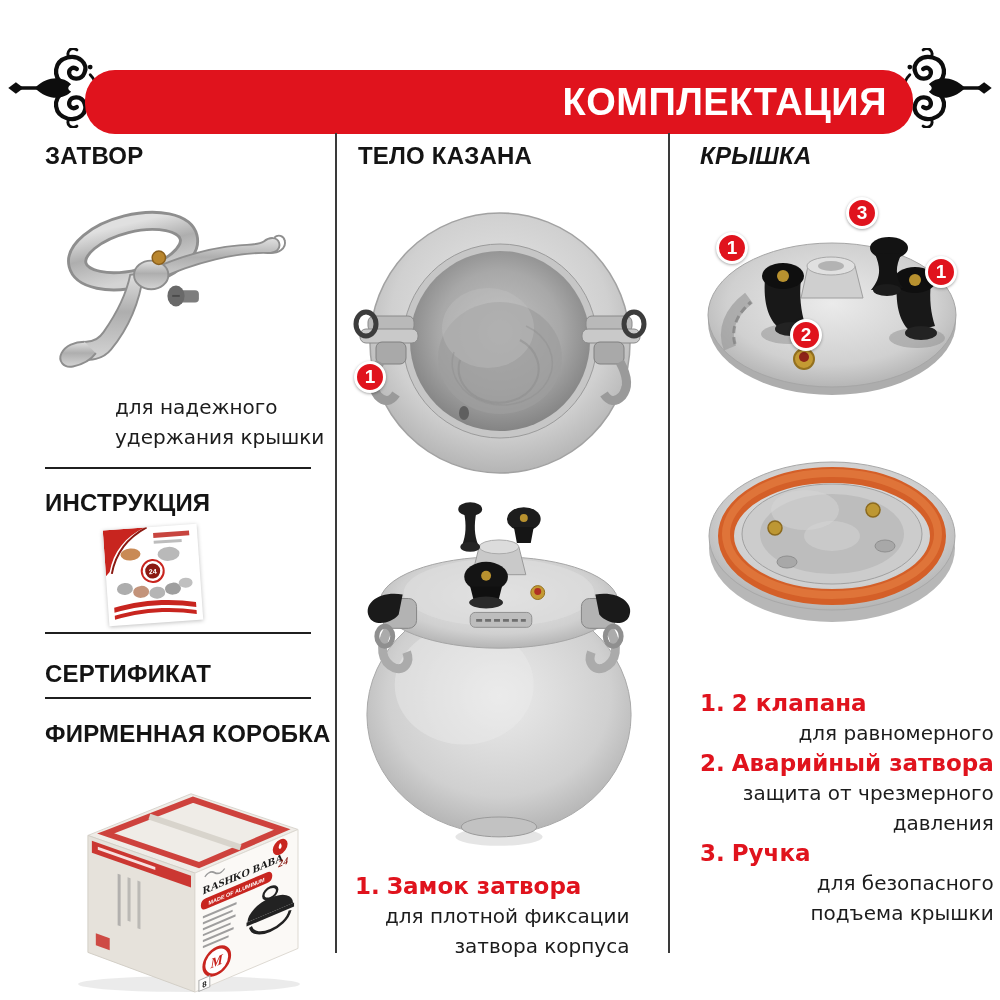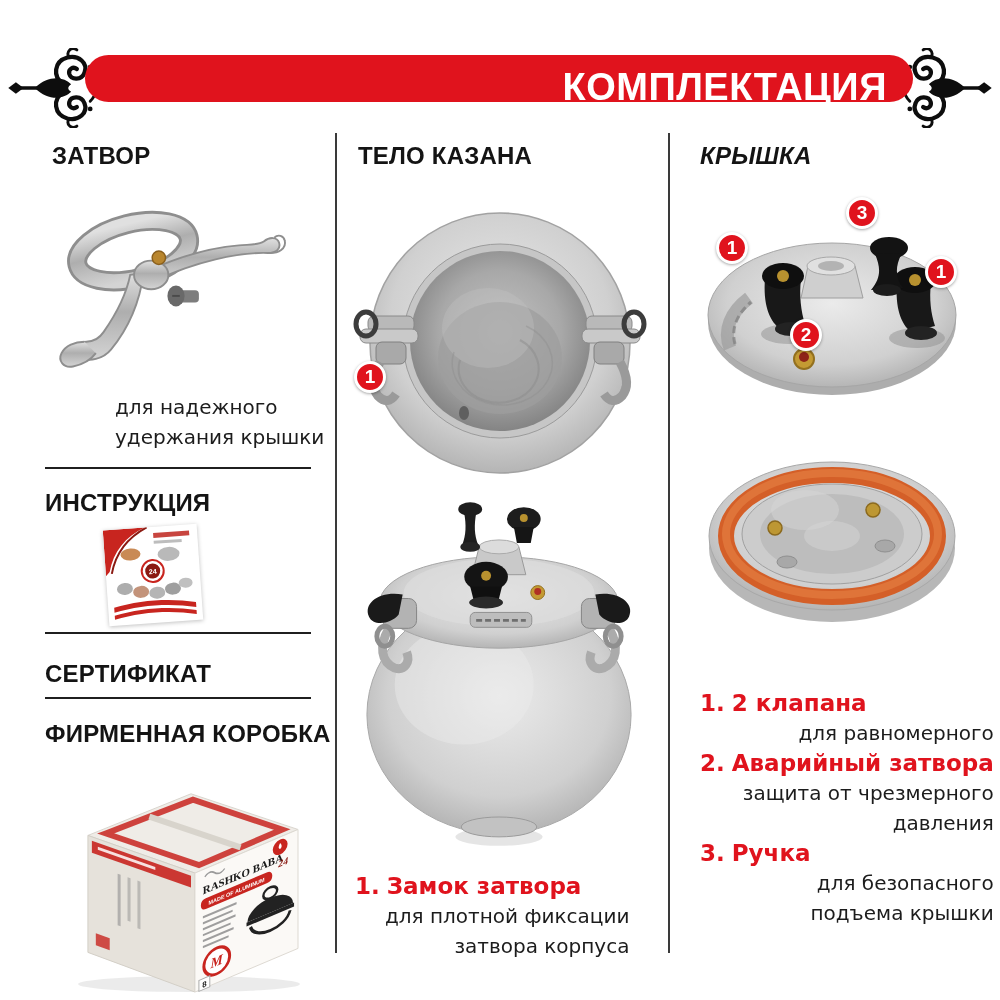--- a/index.html
+++ b/index.html
@@ -1,19 +1,19 @@
 <!DOCTYPE html>
 <html><head>
 <meta charset="utf-8">
 <style>
   html,body{margin:0;padding:0;background:#ffffff;}
   #canvas{position:relative;width:1000px;height:1000px;background:#ffffff;overflow:hidden;
           font-family:"DejaVu Sans",sans-serif;color:#1b1b1b;}
   
-  .banner{position:absolute;left:85px;top:55px;width:828px;height:47px;background:#e0131d;
+  .banner{position:absolute;left:85px;top:70px;width:828px;height:64px;background:#e0131d;
           border-radius:30px;}
   .banner-title{position:absolute;right:26px;top:0;line-height:64px;color:#ffffff;
           font-family:"Liberation Sans",sans-serif;font-weight:bold;font-size:38px;letter-spacing:.5px;}
   .ornament{position:absolute;top:48px;width:96px;height:80px;}
   .ornament.left{left:6px;}
   .ornament.right{left:898px;transform:scaleX(-1);}
   
   .vline{position:absolute;top:133px;width:2px;height:820px;background:#3a3a3a;}
   .vline.v1{left:335px;} .vline.v2{left:668px;}
   .hline{position:absolute;left:45px;width:266px;height:2px;background:#1f1f1f;}
@@ -87,21 +87,21 @@
     <circle cx="88" cy="20" r="2.5" fill="#0d0d0d"></circle>
       <circle cx="88" cy="64" r="2.5" fill="#0d0d0d"></circle>
   </svg>
   <div class="banner">
     <div class="banner-title">КОМПЛЕКТАЦИЯ</div>
   </div>
 
   <div class="vline v1"></div>
   <div class="vline v2"></div>
 
-  <div class="col-h" style="left:52px;top:142px;">ЗАТВОР</div>
+  <div class="col-h" style="left:45px;top:142px;">ЗАТВОР</div>
 
   <svg class="photo" style="left:52px;top:196px;" width="248" height="196" viewBox="0 0 260 200">
     <g transform="rotate(-14 85 55)">
       <ellipse cx="85" cy="55" rx="60" ry="29" fill="none" stroke="#8e8e8e" stroke-width="21"></ellipse>
       <ellipse cx="85" cy="55" rx="60" ry="29" fill="none" stroke="url(#metal)" stroke-width="15"></ellipse>
     </g>
     <path d="M108,86 C150,66 196,56 226,57 C236,57 240,52 238,46 C236,40 228,40 222,45 C216,49 206,48 196,49 C160,52 126,64 100,76 Z" fill="url(#metal)" stroke="#8e8e8e" stroke-width="2"></path>
     <path d="M226,57 C238,58 246,52 244,44 C243,39 237,37 233,41" fill="none" stroke="#8e8e8e" stroke-width="2"></path>
     <path d="M96,78 C92,108 80,136 62,158 C54,168 38,172 30,166 C22,160 26,150 36,150 C44,150 50,146 54,140 C68,120 78,100 82,80 Z" fill="url(#metal)" stroke="#8e8e8e" stroke-width="2"></path>
     <path d="M34,150 C24,150 14,154 10,162 C6,170 12,178 22,176 C32,174 40,170 46,162" fill="url(#metal)" stroke="#8e8e8e" stroke-width="2"></path>

